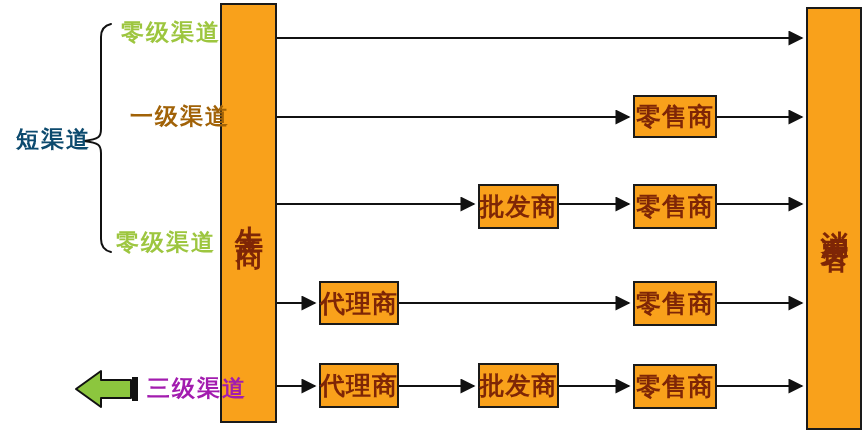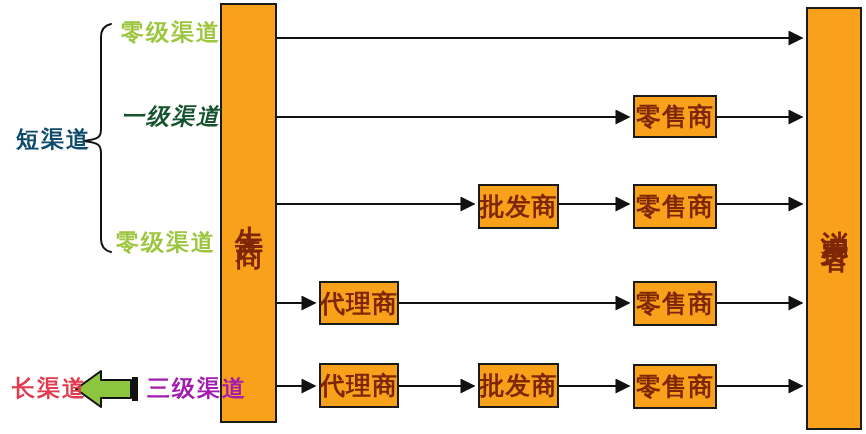--- a/index.html
+++ b/index.html
@@ -64,19 +64,18 @@
       <div class="node" style="left: 319px; top: 363px; width: 80px; height: 45px; background: rgb(249, 161, 27); border-color: rgb(26, 26, 26); color: rgb(126, 38, 6);">
         <span>代理商</span>
       </div>
       <div class="node" style="left: 478px; top: 363px; width: 81px; height: 45px; background: rgb(249, 161, 27); border-color: rgb(26, 26, 26); color: rgb(126, 38, 6);">
         <span>批发商</span>
       </div>
       <div class="node" style="left: 633px; top: 364px; width: 84px; height: 45px; background: rgb(249, 161, 27); border-color: rgb(26, 26, 26); color: rgb(126, 38, 6);">
         <span>零售商</span>
       </div>
       <div class="dlabel" style="left: 121px; top: 21px; color: rgb(157, 198, 63);">零级渠道</div>
-      <div class="dlabel" style="left: 121px; top: 105px; color: #14532d; font-style: italic;">一级渠道</div>
+      <div class="dlabel" style="left: 130px; top: 105px; color: #a16207;">一级渠道</div>
       <div class="dlabel" style="left: 116px; top: 231px; color: rgb(157, 198, 63);">零级渠道</div>
       <div class="dlabel" style="left: 16px; top: 128px; color: #0c4a6e;">短渠道</div>
-      <div class="dlabel" style="left: 12px; top: 377px; color: rgb(226, 59, 78);">长渠道</div>
       <div class="dlabel" style="left: 147px; top: 377px; color: #a21caf;">三级渠道</div>
     </div>
 </div>
 
 </body></html>

